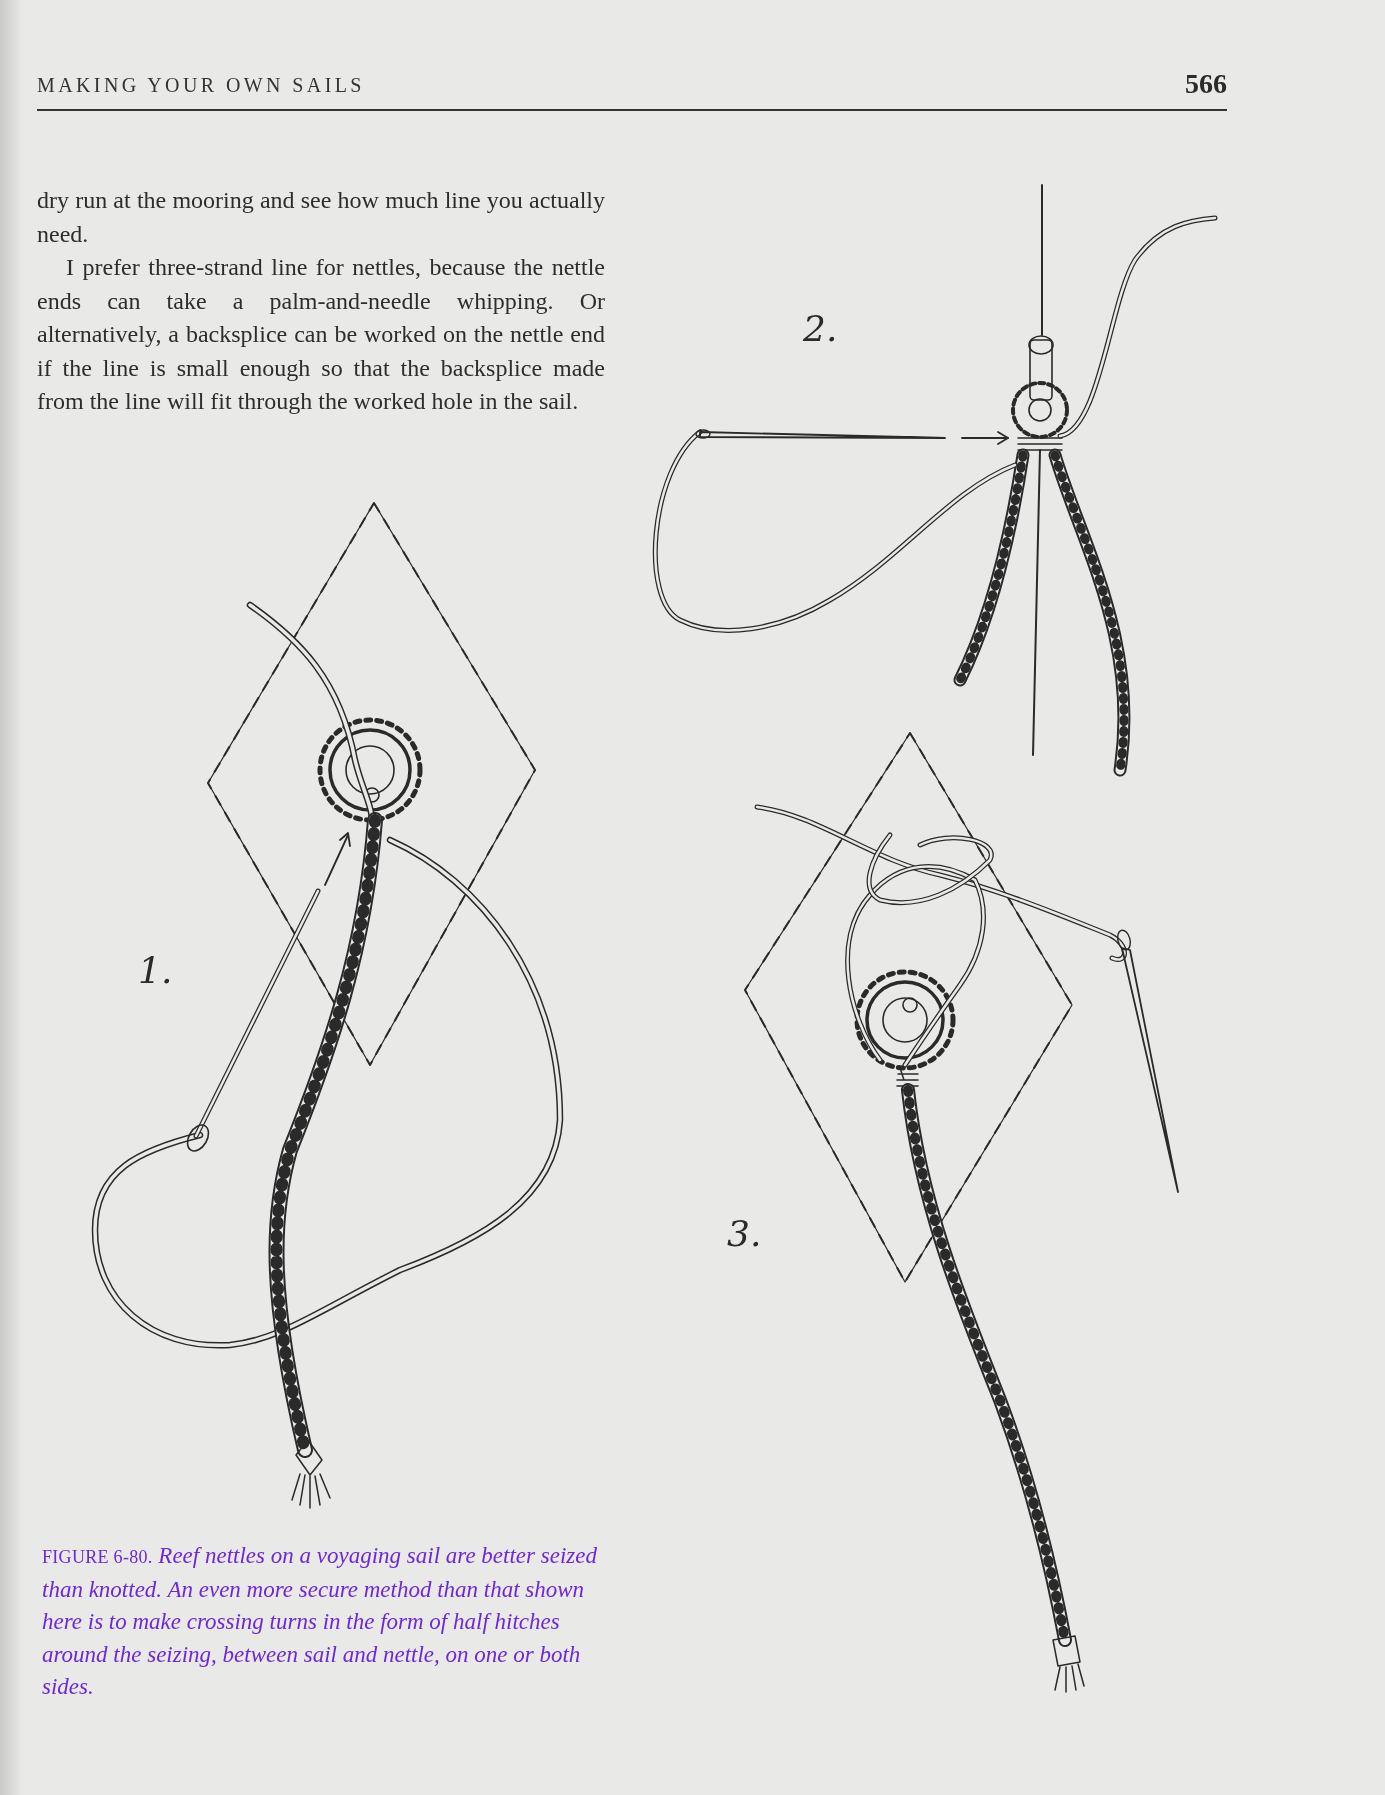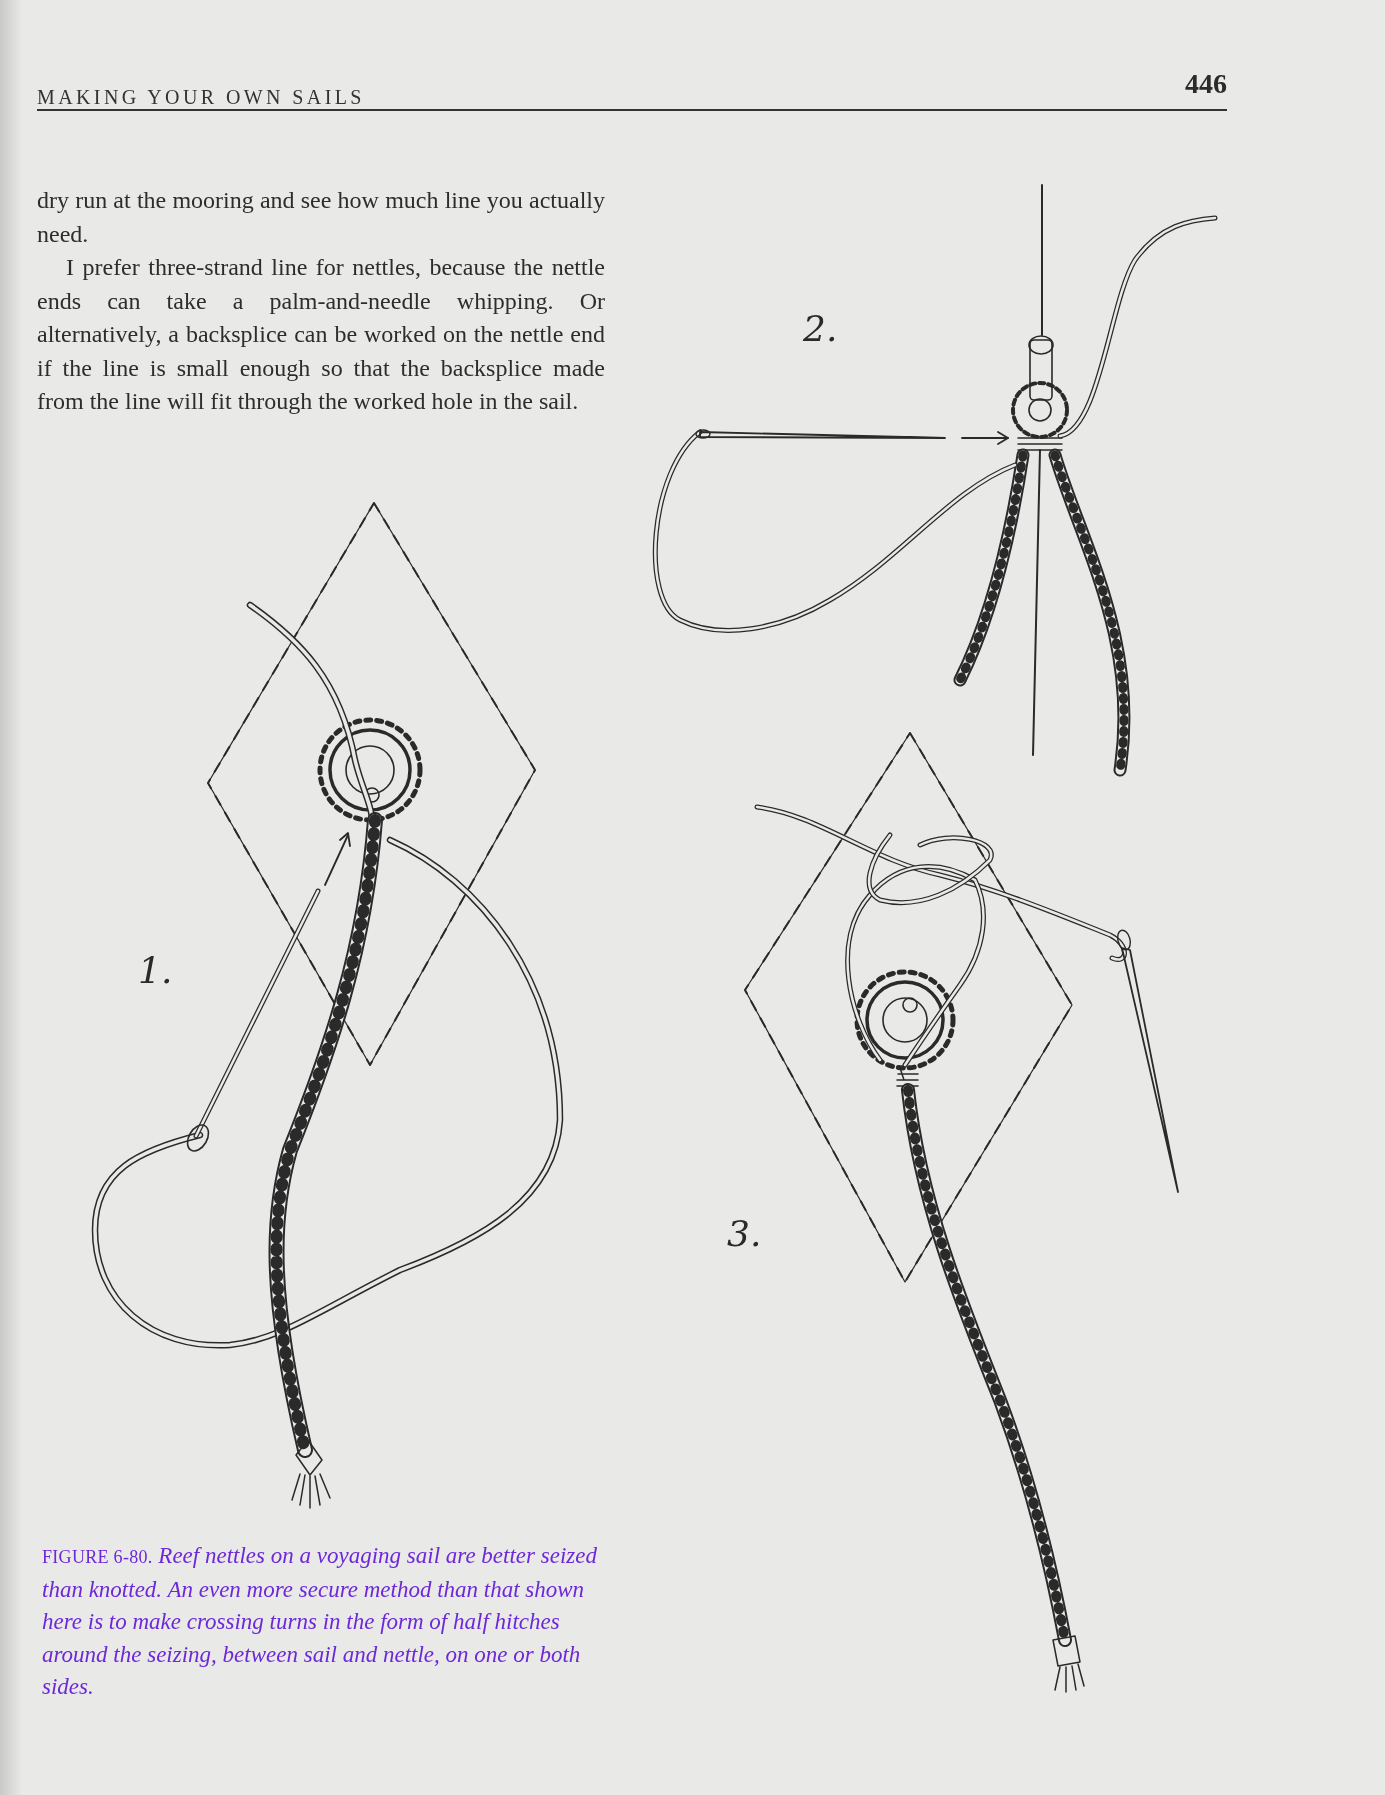--- a/index.html
+++ b/index.html
@@ -11,21 +11,21 @@
       color: #2a2a2a;
     }
     .gutter-shade {
       position: absolute; left: 0; top: 0; width: 22px; height: 1795px;
       background: linear-gradient(to right, #c9c9c7 0%, #dcdcdb 60%, #e9e9e8 100%);
     }
     .header {
       position: absolute; left: 37px; top: 70px; width: 1190px; height: 40px;
     }
     .running-head {
-      position: absolute; left: 0; top: 16px;
+      position: absolute; left: 0; top: 4px;
       font-size: 20px; letter-spacing: 3.4px; color: #333;
     }
     .page-number {
       position: absolute; right: 0; top: -2px;
       font-size: 28px; font-weight: bold; color: #2b2b2b;
     }
     .header-rule {
       position: absolute; left: 0; top: 39px; width: 1190px; height: 2px; background: #333;
     }
     .body-text {
@@ -46,21 +46,21 @@
       font-style: italic;
     }
   </style>
 </head>
 <body>
 
 <div class="gutter-shade"></div>
 
 <div class="header">
   <span class="running-head">MAKING YOUR OWN SAILS</span>
-  <span class="page-number">446</span>
+  <span class="page-number">566</span>
   <div class="header-rule"></div>
 </div>
 
 <div class="body-text">
   <p>dry run at the mooring and see how much line you actually need.</p>
   <p class="indent">I prefer three-strand line for nettles, because the nettle ends can take a palm-and-needle whipping. Or alternatively, a backsplice can be worked on the nettle end if the line is small enough so that the backsplice made from the line will fit through the worked hole in the sail.</p>
 </div>
 
 <svg class="illus" viewBox="0 0 1385 1795" xmlns="http://www.w3.org/2000/svg" fill="none" stroke="#2a2a2a" stroke-linecap="round" stroke-linejoin="round">
   <defs>

